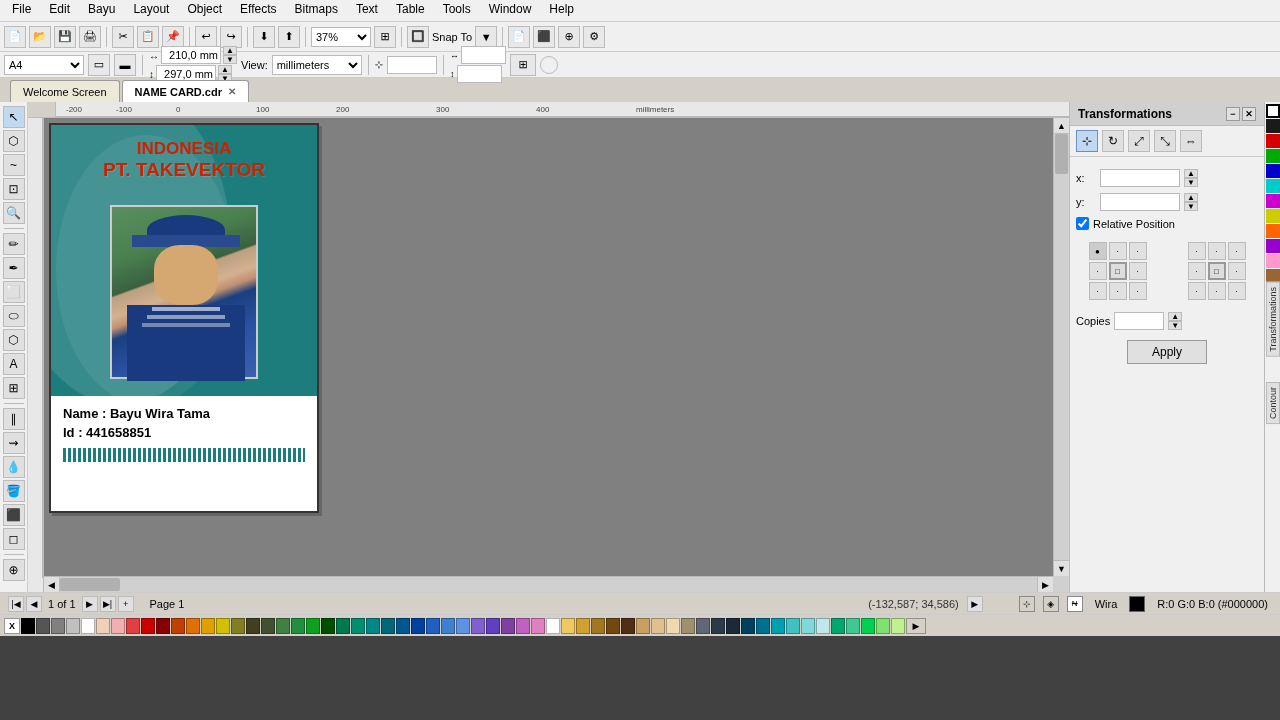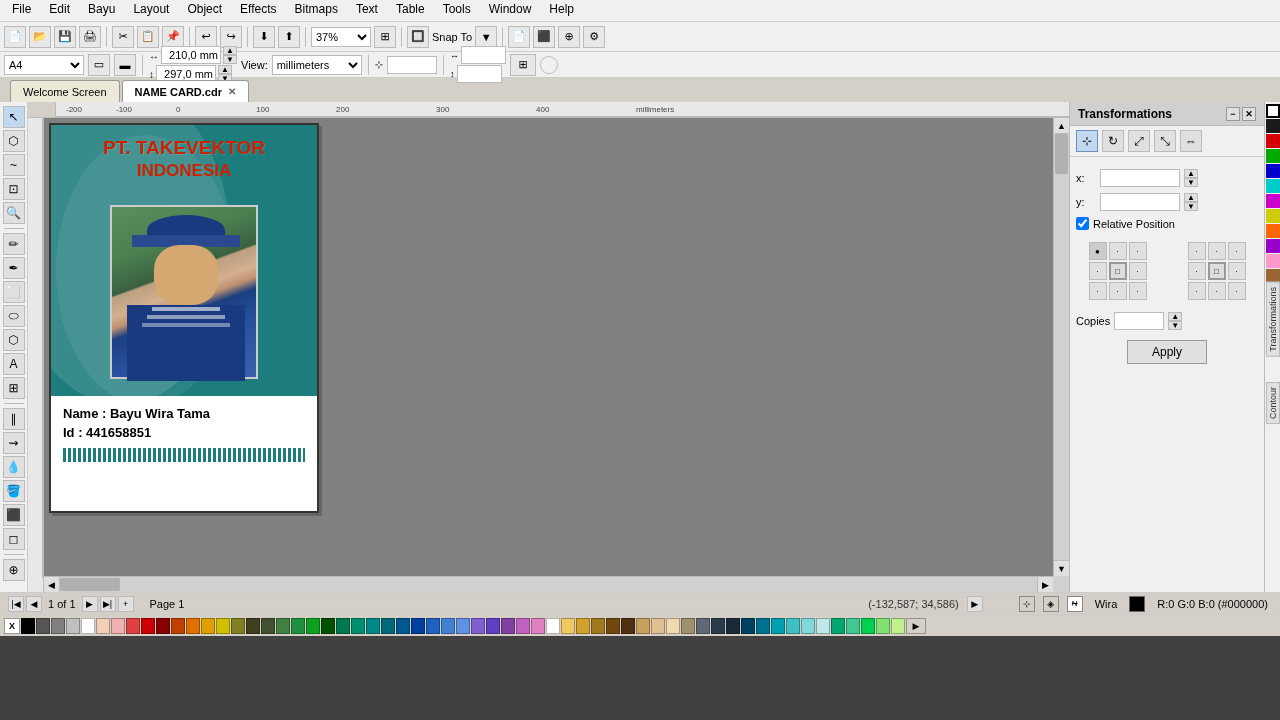--- a/index.html
+++ b/index.html
@@ -350,22 +350,22 @@
           <div class="card-container" style="position:absolute;top:0;left:0;width:270px;height:390px;">
 
             <div style="position:absolute;top:0;left:0;width:100%;height:100%;background:#1d7c7c;"></div>
 
             <div style="position:absolute;top:-40px;left:-40px;width:220px;height:320px;border-radius:50%;background:rgba(255,255,255,0.12);"></div>
             <div style="position:absolute;top:10px;left:5px;width:180px;height:270px;border-radius:50%;background:rgba(255,255,255,0.07);"></div>
 
             <div style="position:absolute;top:55px;right:0;width:100%;height:280px;background:transparent;"></div>
 
             <div style="position:absolute;top:12px;left:0;right:0;text-align:center;">
+              <div style="color:#cc2200;font-size:17px;font-weight:bold;font-family:Arial,sans-serif;margin-top:2px;">INDONESIA</div>
               <div style="color:#cc2200;font-size:19px;font-weight:bold;font-family:Arial,sans-serif;text-shadow:1px 1px 0 #fff2;">PT. TAKEVEKTOR</div>
-              <div style="color:#cc2200;font-size:17px;font-weight:bold;font-family:Arial,sans-serif;margin-top:2px;">INDONESIA</div>
             </div>
 
             <div style="position:absolute;top:80px;left:50%;transform:translateX(-50%);width:148px;height:174px;background:#fff;border:2px solid #ccc;">
 
               <div style="width:100%;height:100%;background:linear-gradient(160deg,#5a9060 0%,#4a8050 25%,#3a6040 40%,#bba080 41%,#d4b090 50%,#c09070 55%,#1a4080 60%,#2a50a0 75%,#3a60b0 100%);">
 
                 <div style="position:absolute;top:8px;left:35px;width:78px;height:30px;background:#1a3a80;border-radius:50% 50% 0 0;"></div>
                 <div style="position:absolute;top:28px;left:20px;width:108px;height:12px;background:#2a4a90;"></div>
 
                 <div style="position:absolute;top:38px;left:42px;width:64px;height:60px;background:#d4a870;border-radius:40%;"></div>

